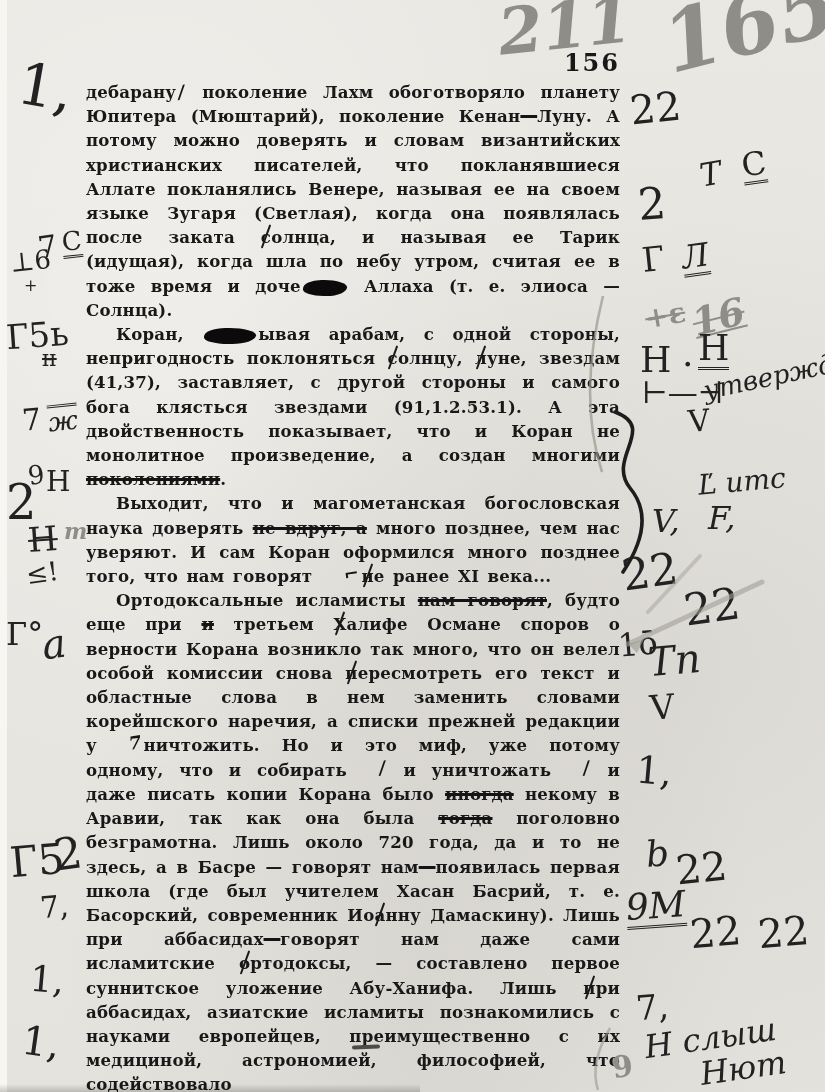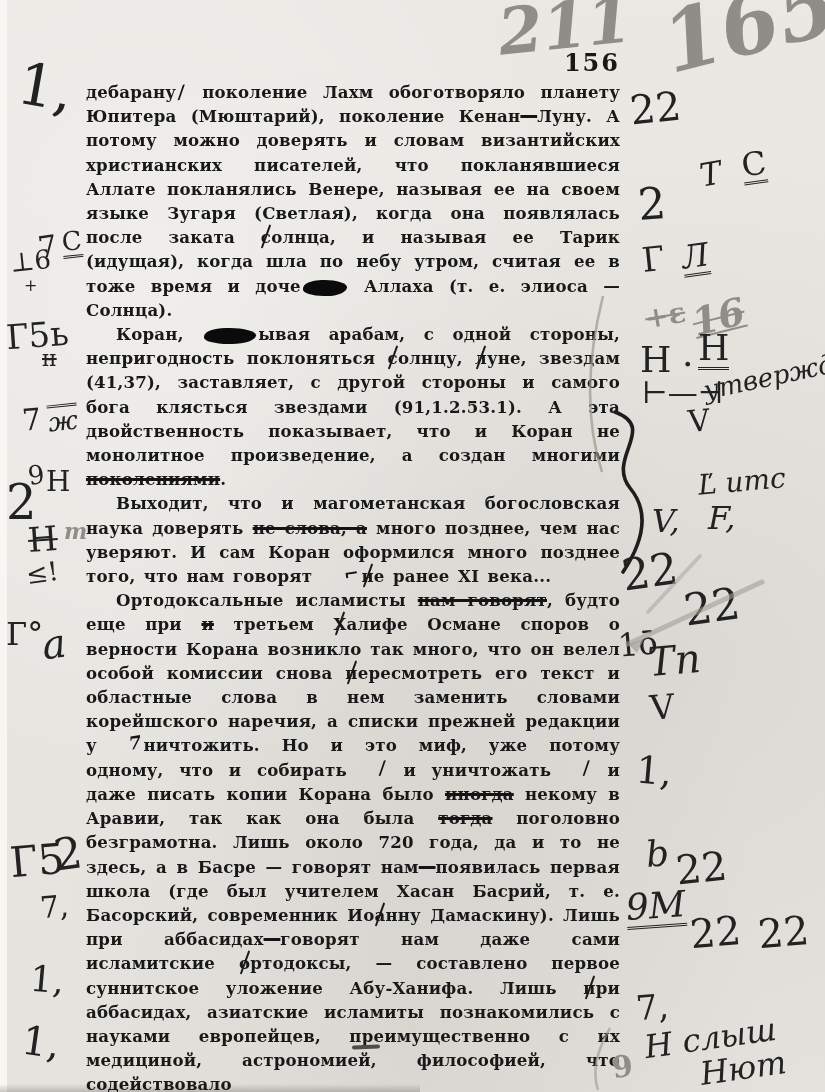--- a/index.html
+++ b/index.html
@@ -65,21 +65,21 @@
 
 <div class="page">
   <div class="edge-strip"></div>
   <div class="bottom-shade"></div>
 
   <div class="page-number">156</div>
 
   <div class="text-column">
       <p class="para"><span>дебарану</span><span class="hand">∕</span><span> поколение Лахм обоготворяло планету Юпитера (Мюштарий), поколение Кенан</span><span class="strike">—</span><span>Луну. А потому можно доверять и словам византийских христианских писателей, что покланявшиеся Аллате покланялись Венере, называя ее на своем языке Зугаря (Светлая), когда она появлялась после заката </span><span class="slashed">с</span><span>олнца, и называя ее Тарик (идущая), когда шла по небу утром, считая ее в тоже время и доче</span><span class="blot" style="width: 44px;"></span><span> Аллаха (т. е. элиоса — Солнца).</span></p>
       <p class="para indent"><span>Коран, </span><span class="blot" style="width: 52px;"></span><span>ывая арабам, с одной стороны, непригодность поклоняться </span><span class="slashed">с</span><span>олнцу, </span><span class="slashed">л</span><span>уне, звездам (41,37), заставляет, с другой стороны и самого бога клясться звездами (91,1.2.53.1). А эта двойственность показывает, что и Коран не монолитное произведение, а создан многими </span><span class="strike">поколениями</span><span>.</span></p>
-      <p class="para indent"><span>Выходит, что и магометанская богословская наука доверять </span><span class="strike">не слова, а</span><span> много позднее, чем нас уверяют. И сам Коран оформился много позднее того, что нам говорят</span><span class="hand">⌐</span><span class="slashed">н</span><span>е ранее XI века...</span></p>
+      <p class="para indent"><span>Выходит, что и магометанская богословская наука доверять </span><span class="strike">не вдруг, а</span><span> много позднее, чем нас уверяют. И сам Коран оформился много позднее того, что нам говорят</span><span class="hand">⌐</span><span class="slashed">н</span><span>е ранее XI века...</span></p>
       <p class="para indent"><span>Ортодоксальные исламисты </span><span class="strike">нам говорят</span><span>, будто еще при </span><span class="strike">и</span><span> третьем </span><span class="slashed">Х</span><span>алифе Османе споров о верности Корана возникло так много, что он велел особой комиссии снова </span><span class="slashed">п</span><span>ересмотреть его текст и областные слова в нем заменить словами корейшского наречия, а списки прежней редакции у</span><span class="hand">7</span><span>ничтожить. Но и это миф, уже потому одному, что и собирать</span><span class="hand">∕</span><span> и уничтожать</span><span class="hand">∕</span><span> и даже писать копии Корана было </span><span class="strike">иногда</span><span> некому в Аравии, так как она была </span><span class="strike">тогда</span><span> поголовно безграмотна. Лишь около 720 года, да и то не здесь, а в Басре — говорят нам</span><span class="strike">—</span><span>появилась первая школа (где был учителем Хасан Басрий, т. е. Басорский, современник Ио</span><span class="slashed">а</span><span>нну Дамаскину). Лишь при аббасидах</span><span class="strike">—</span><span>говорят нам даже сами исламитские </span><span class="slashed">о</span><span>ртодоксы, — составлено первое суннитское уложение Абу-Ханифа. Лишь </span><span class="slashed">п</span><span>ри аббасидах, азиатские исламиты познакомились с науками европейцев, преимущественно с их медициной, астрономией, философией, что содействовало </span></p>
     </div>
 
   <div>
       <div class="annot ink" style="left: 18px; top: 58px; font-size: 58px; transform: rotate(10deg);">1,</div>
       <div class="annot ink" style="left: 10px; top: 248px; font-size: 26px; transform: rotate(-6deg);">⊥6</div>
       <div class="annot ink" style="left: 24px; top: 278px; font-size: 16px; transform: rotate(0deg);">+</div>
       <div class="annot ink" style="left: 38px; top: 232px; font-size: 30px; transform: rotate(-8deg);">7</div>
       <div class="annot ink ud" style="left: 62px; top: 228px; font-size: 26px; transform: rotate(-6deg);">С</div>
       <div class="annot ink" style="left: 6px; top: 318px; font-size: 34px; transform: rotate(-4deg);">Г5ь</div>

